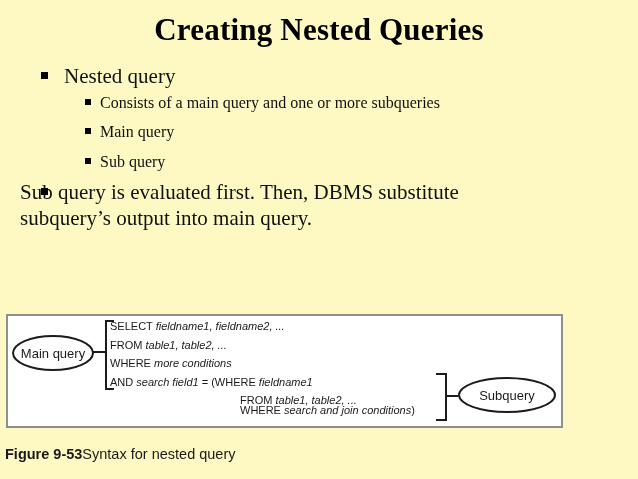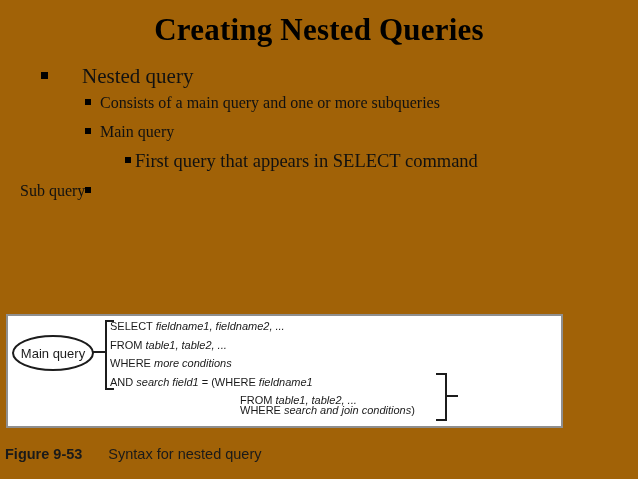--- a/index.html
+++ b/index.html
@@ -1,28 +1,28 @@
 <!DOCTYPE html>
 <html><head>
 <meta charset="utf-8">
 <style>
   html,body { margin:0; padding:0; background:#fff; }
   .slide {
     position:relative; width:638px; height:479px;
-    background:#a16207; overflow:hidden;
+    background:#fef9c3; overflow:hidden;
     font-family:"Liberation Serif", serif; color:#111;
   }
   .title {
     padding-top:12px; text-align:center;
     font-size:31px; font-weight:bold; line-height:36px; color:#000;
     letter-spacing:0.2px;
   }
   .bullets { margin-top:15px; }
   .b { position:relative; white-space:pre-line; }
-  .b.l1 { padding-left:82px;  font-size:21px;   line-height:26px; }
+  .b.l1 { padding-left:64px;  font-size:21px;   line-height:26px; }
   .b.l2 { padding-left:100px; font-size:16px;   line-height:26px; }
   .b.l3 { padding-left:135px; font-size:18.5px; line-height:25px; }
   .b:nth-child(1){ margin-bottom:1px; }
   .b:nth-child(2){ margin-bottom:3px; }
   .b:nth-child(3){ margin-bottom:4px; }
   .b:nth-child(4){ margin-bottom:4px; }
   .b:nth-child(5){ margin-bottom:0;padding-left:20px; }
   .b:nth-child(6){ margin-bottom:2px; }
   .b::before { content:""; position:absolute; background:#000; }
   .b.l1::before { left:41px;  top:9px; width:7px; height:7px; }
@@ -57,38 +57,40 @@
   .bkR-st { left:428px; top:57px;  width:9px;  height:2px; }
   .bkR-sb { left:428px; top:103px; width:9px;  height:2px; }
   .bkR-c  { left:439px; top:79px;  width:11px; height:2px; }
 
   .caption {
     position:absolute; left:5px; top:445px;
     font-family:"Liberation Sans", sans-serif; font-size:14.5px;
     color:#1a1a1a; line-height:18px;
   }
   .cap-label { font-weight:bold; }
-  .cap-text  { margin-left:26px; }
+  .cap-text  { }
 </style>
 </head>
 <body>
 
 <div class="slide">
   <div class="title">Creating Nested Queries</div>
 
   <div class="bullets" id="bullet-list">
       <div class="b l1">Nested query</div>
       <div class="b l2">Consists of a main query and one or more subqueries</div>
       <div class="b l2">Main query</div>
-      <div class="b l3">First query that appears in SELECT command</div>
       <div class="b l2">Sub query</div>
+      <div class="b l1">Sub query is evaluated first. Then, DBMS substitute
+subquery’s output into main query.</div>
     </div>
 
   <div class="figure-box">
     <div class="ellipse el-main">Main query</div>
+    <div class="ellipse el-sub">Subquery</div>
 
     <div class="bk bkL-v"></div>
     <div class="bk bkL-st"></div>
     <div class="bk bkL-sb"></div>
     <div class="bk bkL-c"></div>
 
     <div class="bk bkR-v"></div>
     <div class="bk bkR-st"></div>
     <div class="bk bkR-sb"></div>
     <div class="bk bkR-c"></div>

